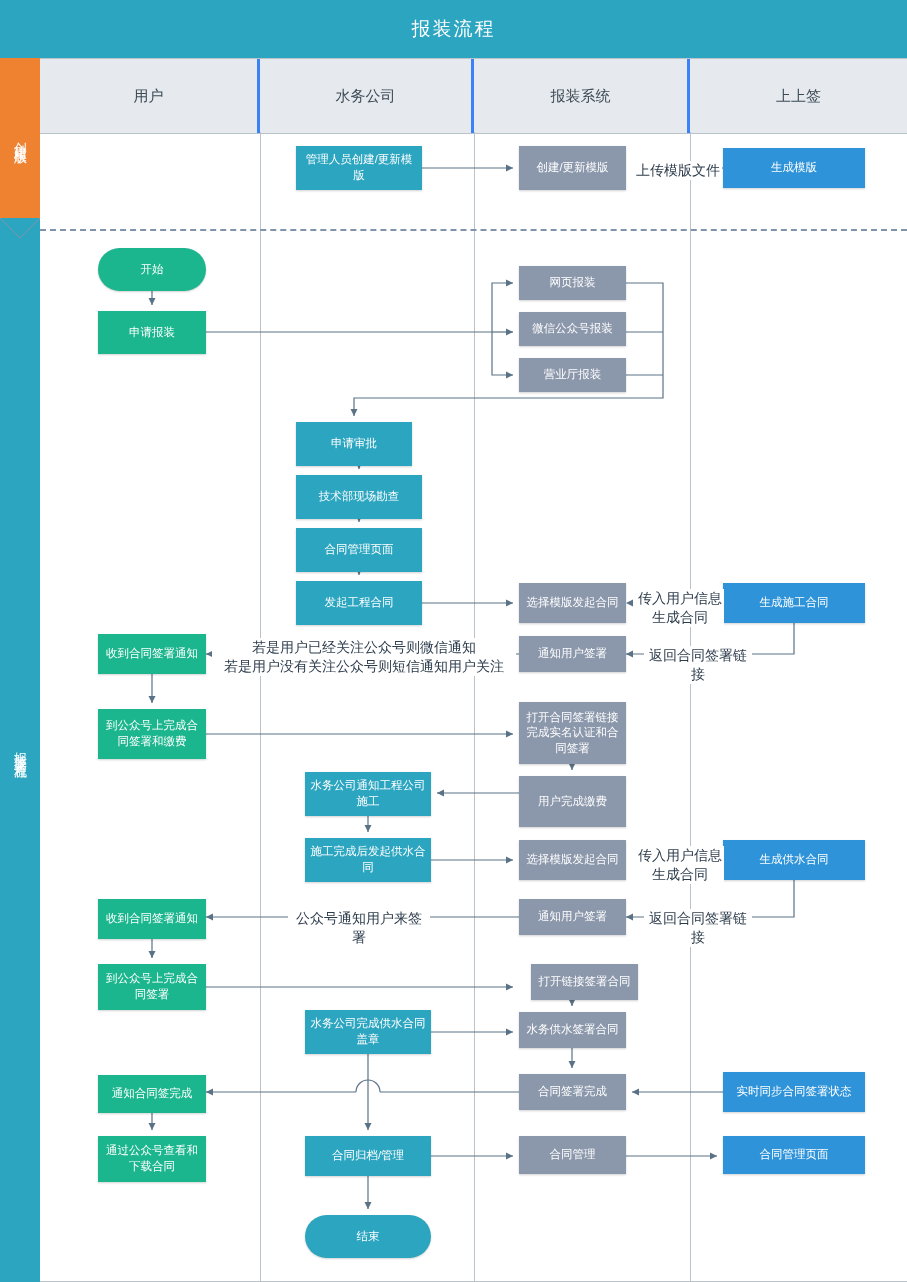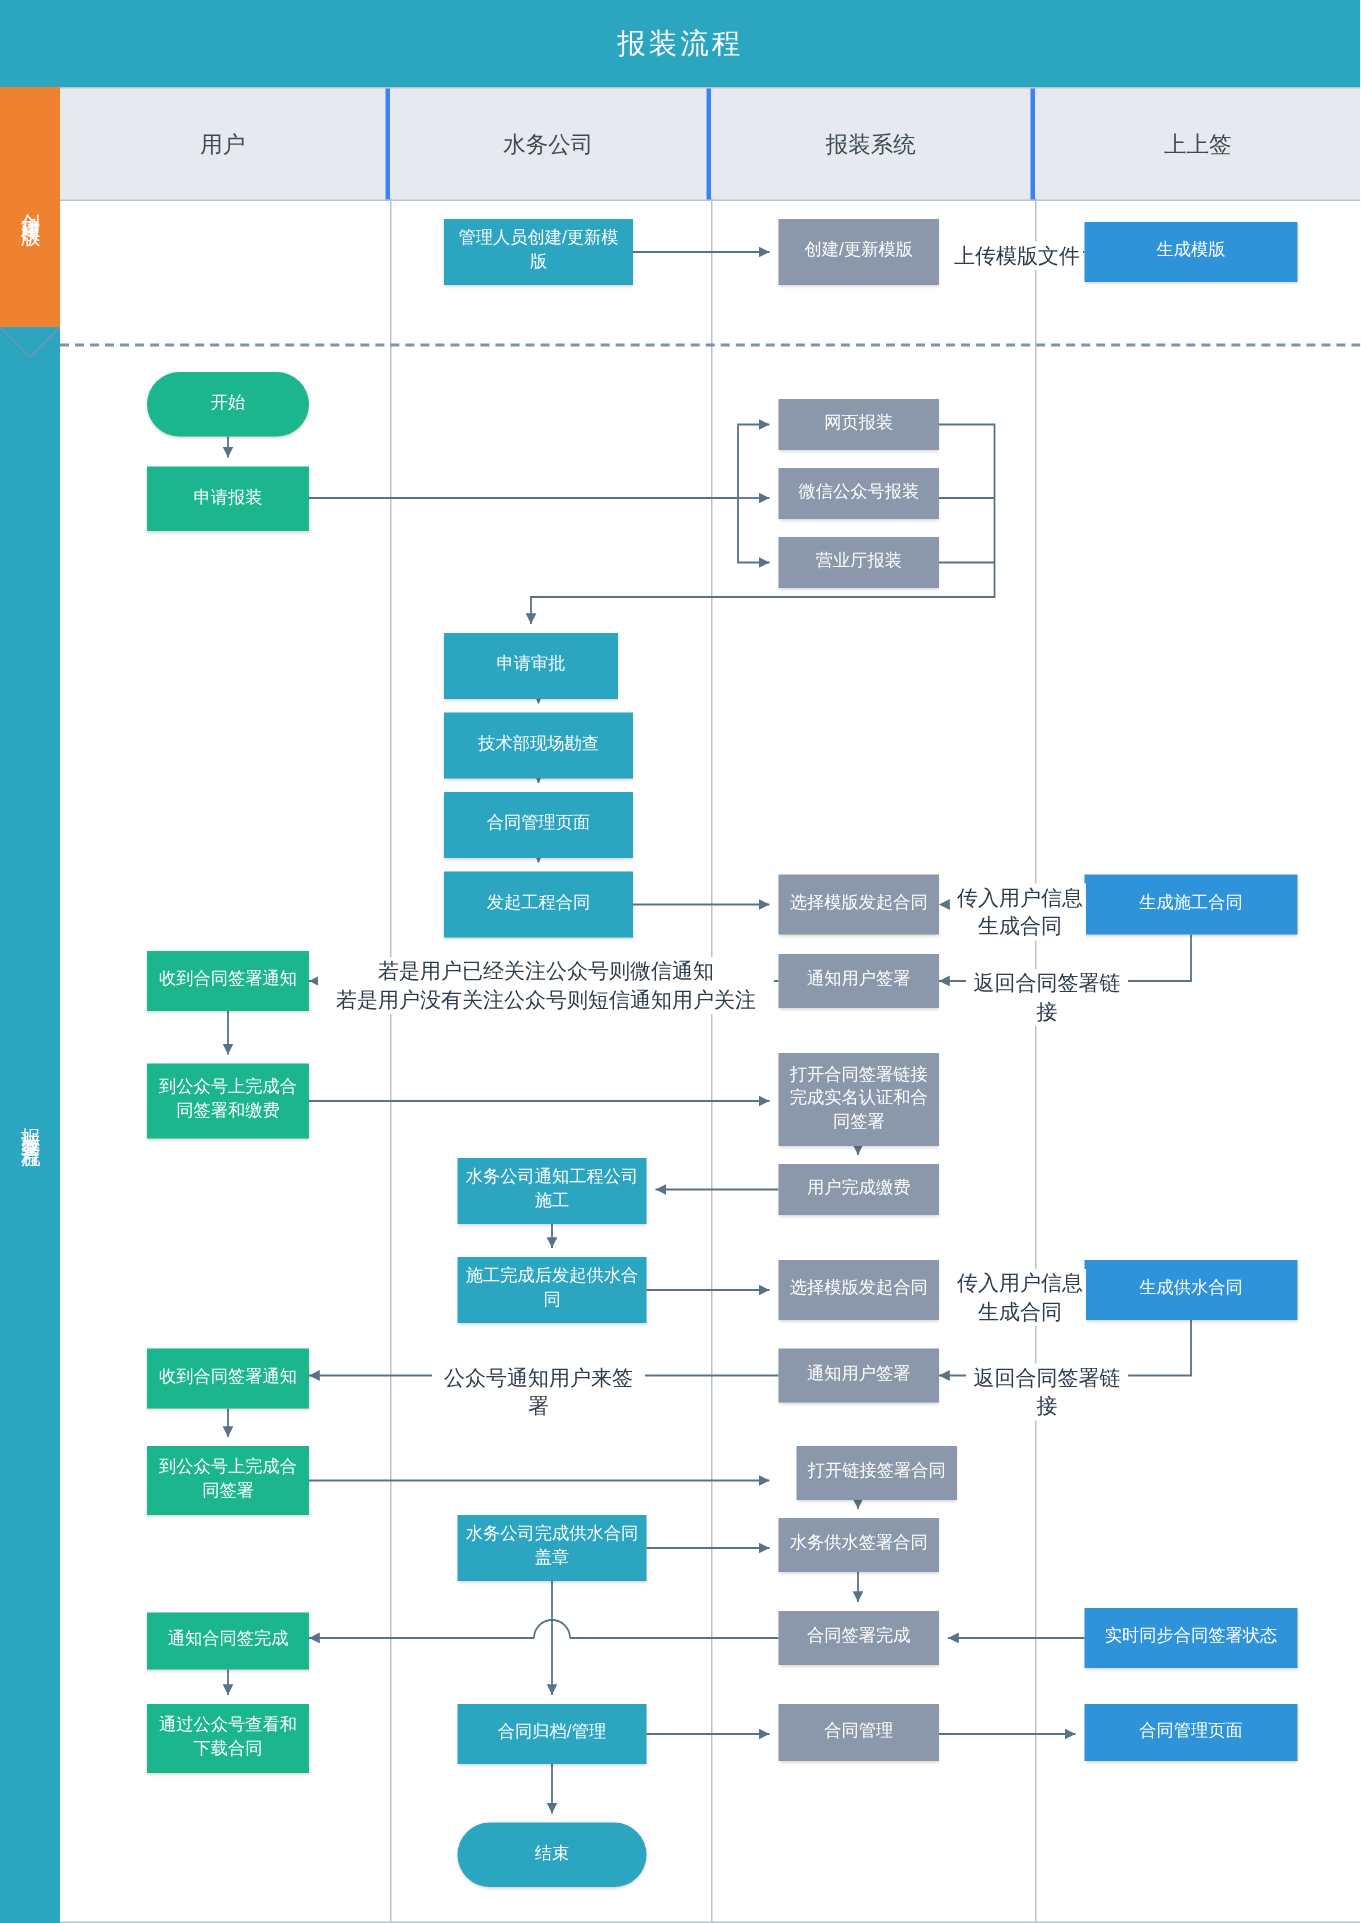--- a/index.html
+++ b/index.html
@@ -204,21 +204,21 @@
       </div>
       <div class="node n-green" style="left: 98px; top: 634px; width: 108px; height: 40px;">
         <span>收到合同签署通知</span>
       </div>
       <div class="node n-green" style="left: 98px; top: 709px; width: 108px; height: 50px;">
         <span>到公众号上完成合同签署和缴费</span>
       </div>
       <div class="node n-gray" style="left: 519px; top: 702px; width: 107px; height: 62px;">
         <span>打开合同签署链接完成实名认证和合同签署</span>
       </div>
-      <div class="node n-gray" style="left: 519px; top: 776px; width: 107px; height: 34px;">
+      <div class="node n-gray" style="left: 519px; top: 776px; width: 107px; height: 51px;">
         <span>用户完成缴费</span>
       </div>
       <div class="node n-teal" style="left: 305px; top: 772px; width: 126px; height: 44px;">
         <span>水务公司通知工程公司施工</span>
       </div>
       <div class="node n-teal" style="left: 305px; top: 838px; width: 126px; height: 44px;">
         <span>施工完成后发起供水合同</span>
       </div>
       <div class="node n-gray" style="left: 519px; top: 840px; width: 107px; height: 40px;">
         <span>选择模版发起合同</span>

